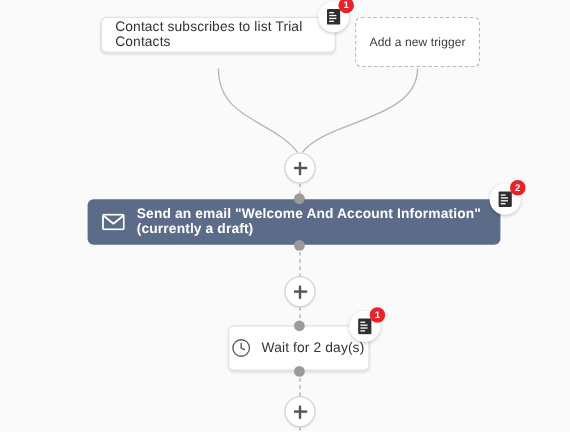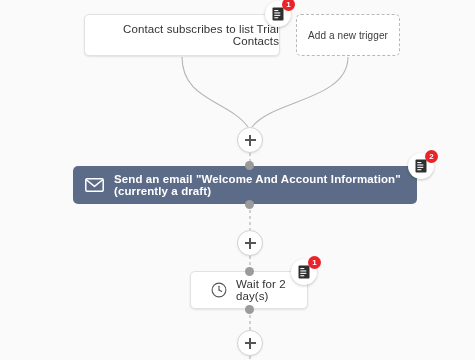--- a/index.html
+++ b/index.html
@@ -53,22 +53,22 @@
 
   .node-dashed {
     background: #ffffff;
     border: 1px dashed #b9b9b9;
     justify-content: center;
   }
 
   
   #trigger-subscribe {
     left: 84px;  top: 14px;
-    width: 196px; height: 42px;
-    text-align: right;
+    width: 196px; height: 30px;
+    padding-left: 11px;
   }
 
   #trigger-add {
     left: 296px; top: 14px;
     width: 104px; height: 42px;
   }
 
   #trigger-add .node-label { font-size: 10px; color: #3a3a3a; }
 
   
@@ -87,21 +87,21 @@
     font-weight: bold;
     letter-spacing: .1px;
   }
 
   #action-email .envelope { margin-right: 10px; display: flex; }
 
   
   #action-wait {
     left: 190px; top: 271px;
     width: 118px; height: 38px;
-    padding-left: 20px;
+    padding-left: 2px;
   }
 
   #action-wait .clock { margin-right: 9px; display: flex; }
   #action-wait .node-label { font-size: 11.5px; color: #333; }
 
   
   .plus-btn {
     position: absolute;
     z-index: 4;
     width: 26px; height: 26px;

